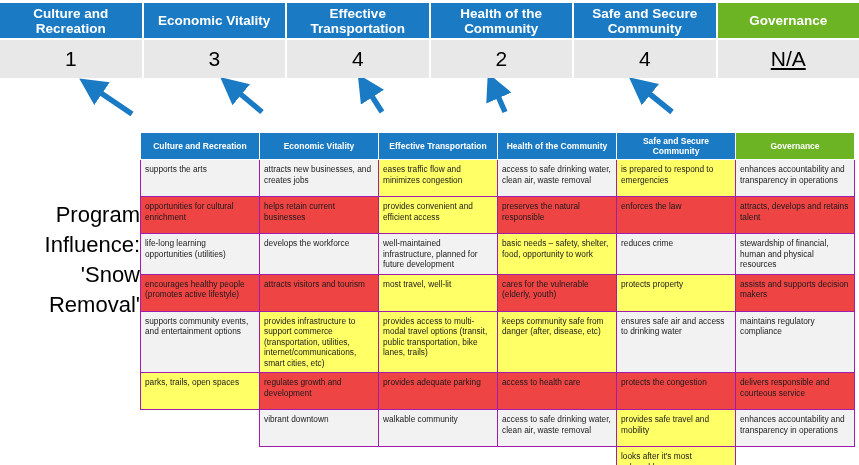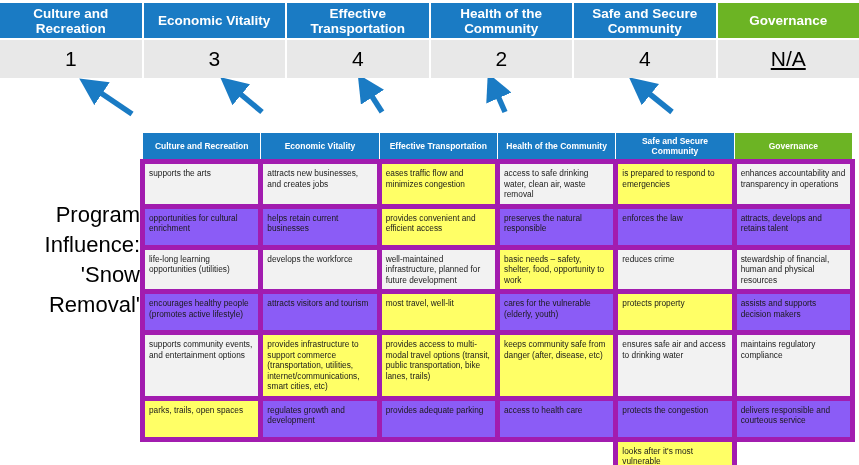--- a/index.html
+++ b/index.html
@@ -106,25 +106,25 @@
     border: 1px solid #ffffff;
   }
   #matrix th.blue { background: #1a7bc4; }
   #matrix th.green { background: #6cb424; }
   #matrix td {
     font-size: 8.3px;
     line-height: 10.5px;
     color: #1a1a1a;
     vertical-align: top;
     padding: 4px 4px;
-    border: 5px solid #a21caf;
+    border: 1px solid #a21caf;
     background: #f2f2f2;
     height: 28px;
   }
-  #matrix tr.alt td { background: #8b5cf6; }
+  #matrix tr.alt td { background: #ef4444; }
   #matrix td.hl { background: #ffff66 !important; }
   #matrix td.empty { background: #ffffff !important; border: none; }
   #matrix col.c0 { width: 113px; }
   #matrix col.c1 { width: 113px; }
   #matrix col.c2 { width: 113px; }
   #matrix col.c3 { width: 113px; }
   #matrix col.c4 { width: 113px; }
   #matrix col.c5 { width: 113px; }
 </style>
 </head>
@@ -240,20 +240,28 @@
         <td>maintains regulatory compliance</td>
       </tr>
       <tr class="alt">
         <td class="hl">parks, trails, open spaces</td>
         <td>regulates growth and development</td>
         <td>provides adequate parking</td>
         <td>access to health care</td>
         <td>protects the congestion</td>
         <td>delivers responsible and courteous service</td>
       </tr>
+      <tr>
+        <td class="empty"></td>
+        <td>vibrant downtown</td>
+        <td>walkable community</td>
+        <td>access to safe drinking water, clean air, waste removal</td>
+        <td class="hl">provides safe travel and mobility</td>
+        <td>enhances accountability and transparency in operations</td>
+      </tr>
       <tr class="alt">
         <td class="empty"></td>
         <td class="empty"></td>
         <td class="empty"></td>
         <td class="empty"></td>
         <td class="hl">looks after it's most vulnerable</td>
         <td class="empty"></td>
       </tr>
     </tbody>
 </table>

